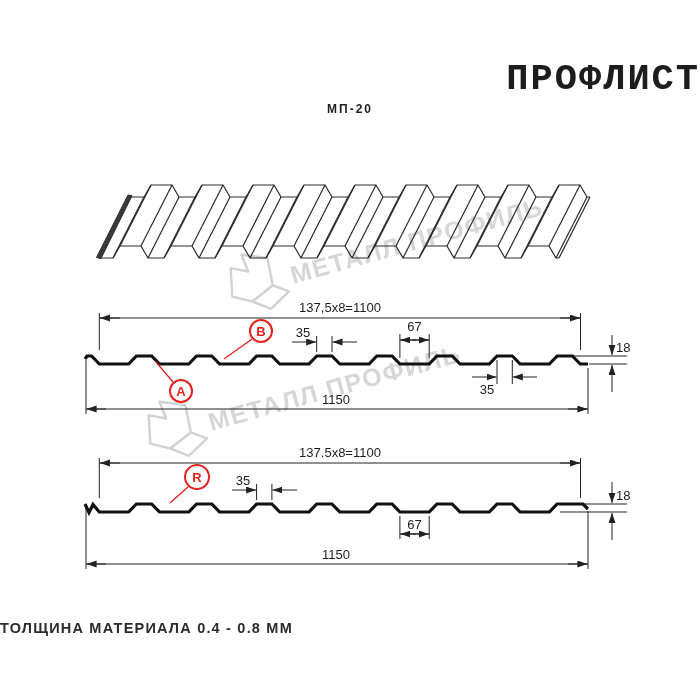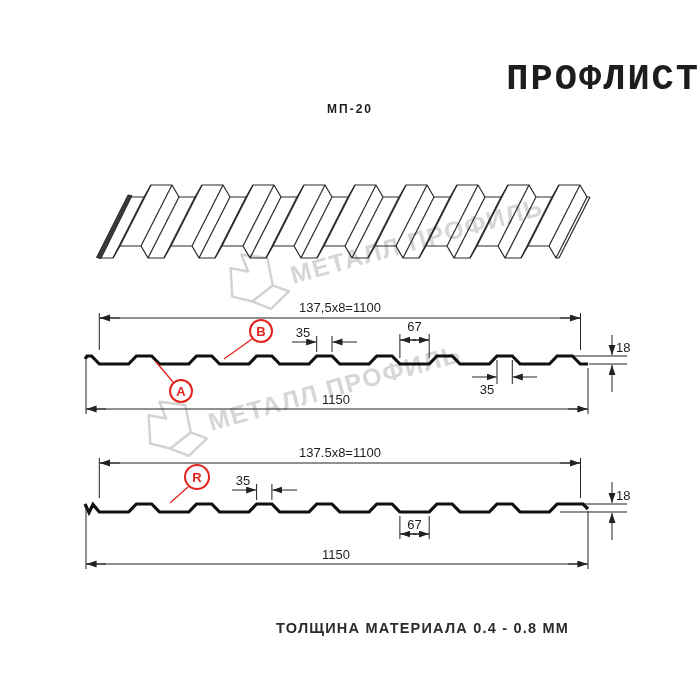--- a/index.html
+++ b/index.html
@@ -2,21 +2,21 @@
 <html><head>
 <meta charset="utf-8">
 <style>
   html,body{margin:0;padding:0;background:#fff;}
   #page{position:relative;width:700px;height:700px;background:#ffffff;overflow:hidden;
         font-family:"Liberation Sans", sans-serif;}
   .title{position:absolute;left:0;top:58px;width:700px;text-align:right;
          font-size:37px;font-weight:bold;letter-spacing:2px;color:#1d1d1b;font-family:Liberation Mono, monospace;}
   .subtitle{position:absolute;left:0;top:102px;width:700px;text-align:center;
             font-size:12px;font-weight:bold;letter-spacing:2px;color:#1d1d1b;}
-  .footer-note{position:absolute;left:0;top:620px;width:569px;text-align:right;
+  .footer-note{position:absolute;left:0;top:620px;width:569px;text-align:left;
                font-size:14.5px;font-weight:bold;letter-spacing:1.2px;color:#2b2b2b;}
   svg{position:absolute;left:0;top:0;}
   .thin{stroke:#222;stroke-width:1;fill:none;}
   .prof{stroke:#111;stroke-width:3.2;fill:none;stroke-linejoin:miter;}
   .persp{stroke:#2a2a2a;stroke-width:1.2;fill:none;stroke-linejoin:round;}
   .dimtxt{font-family:"Liberation Sans",sans-serif;font-size:13px;fill:#1d1d1b;}
   .red{stroke:#e2231e;fill:none;}
   .redtxt{font-family:"Liberation Sans",sans-serif;font-size:13px;font-weight:bold;fill:#e2231e;}
   .wmtxt{font-family:"Liberation Sans",sans-serif;font-size:25px;font-weight:bold;
          fill:#d6d6d6;letter-spacing:1.5px;}

